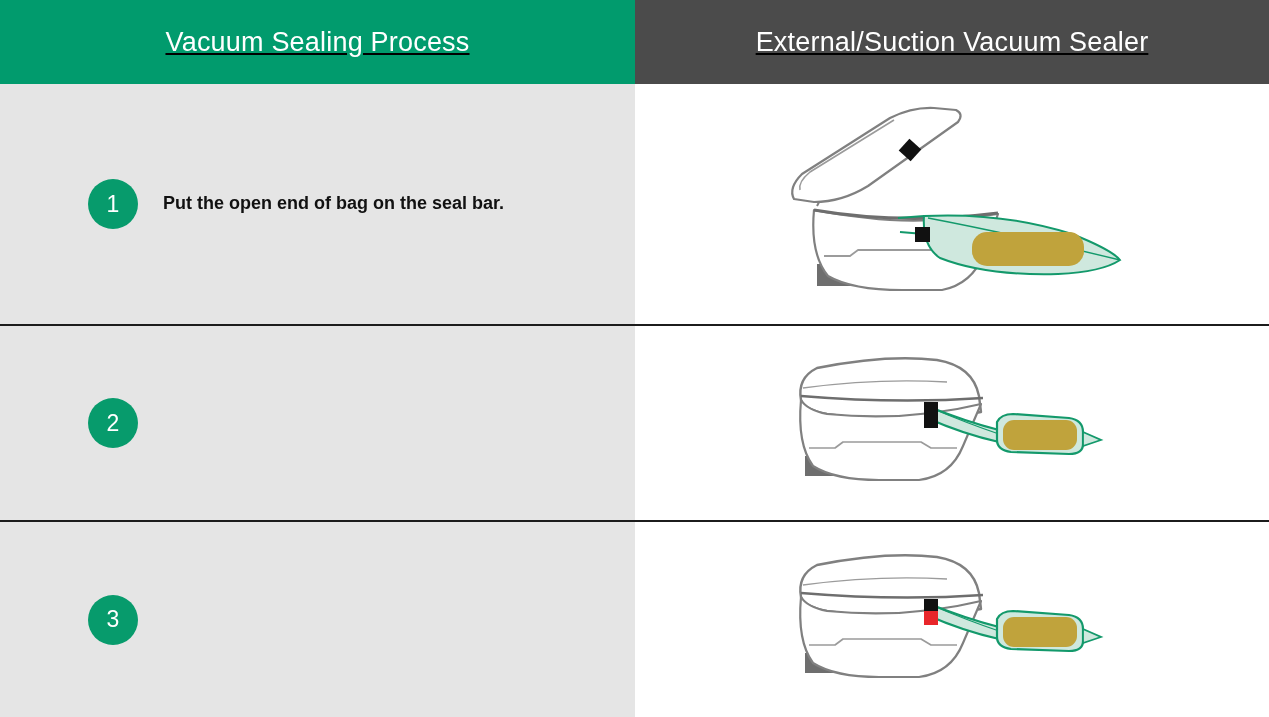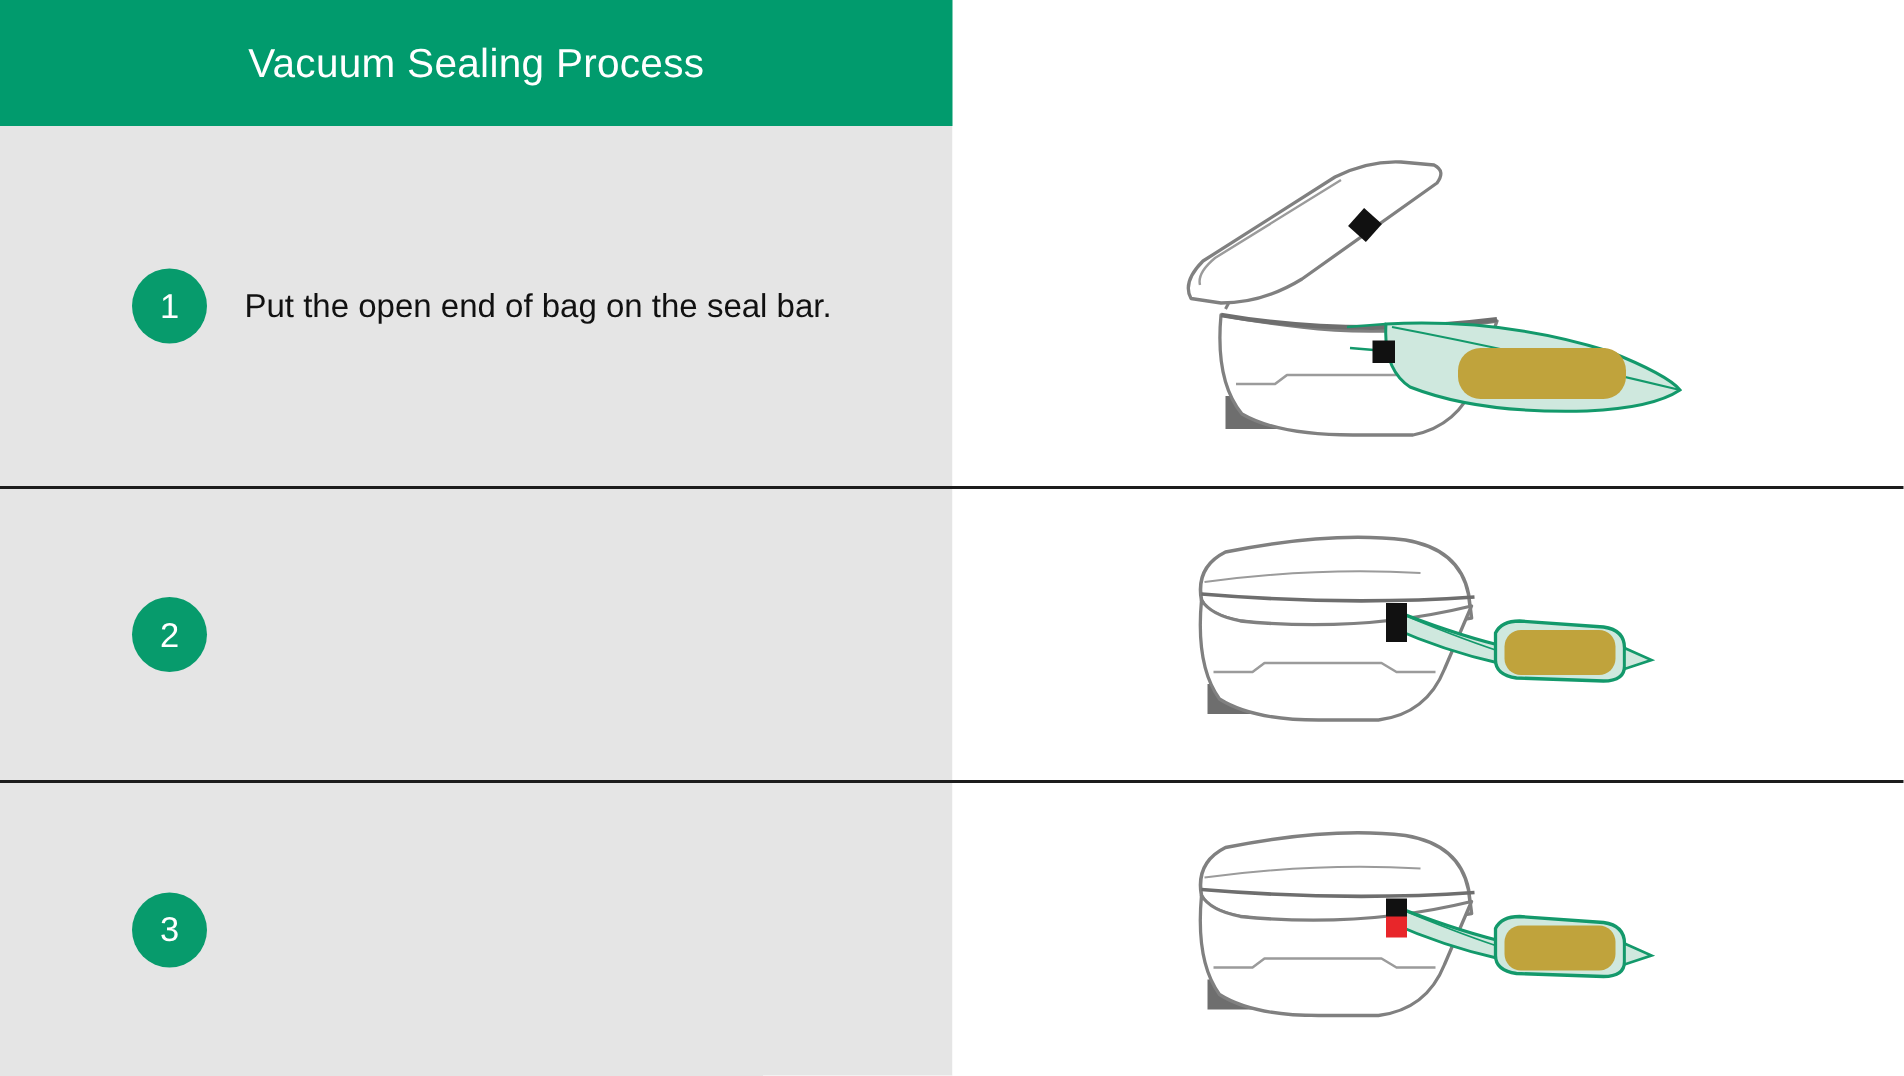--- a/index.html
+++ b/index.html
@@ -20,20 +20,21 @@
     height: 717px;
     display: flex;
     flex-direction: column;
   }
 
   
   .header-row {
     display: flex;
     height: 84px;
     flex: 0 0 84px;
+    text-decoration: underline;
   }
   .header-cell {
     display: flex;
     align-items: center;
     justify-content: center;
     box-sizing: border-box;
   }
   .header-left {
     width: 635px;
     flex: 0 0 635px;
@@ -100,38 +101,41 @@
     display: flex;
     align-items: center;
     justify-content: center;
     font-size: 23px;
     font-weight: 400;
     line-height: 1;
   }
   .step-text {
     margin-left: 25px;
     color: #111111;
-    font-size: 22px;
-    font-weight: 400;
+    font-size: 18px;
+    font-weight: 700;
     line-height: 1.2;
     white-space: nowrap;
   }
 
   .illustration {
     display: block;
   }
 </style>
 </head>
 <body>
 
 <div class="table">
 
   <div class="header-row">
     <div class="header-cell header-left">
       <span class="header-title">Vacuum Sealing Process</span>
+    </div>
+    <div class="header-cell header-right">
+      <span class="header-title">External/Suction Vacuum Sealer</span>
     </div>
   </div>
 
   <div class="rows">
 
     <div class="row row-1">
       <div class="cell-left">
         <div class="step-badge">1</div>
         <div class="step-text">Put the open end of bag on the seal bar.</div>
       </div>

